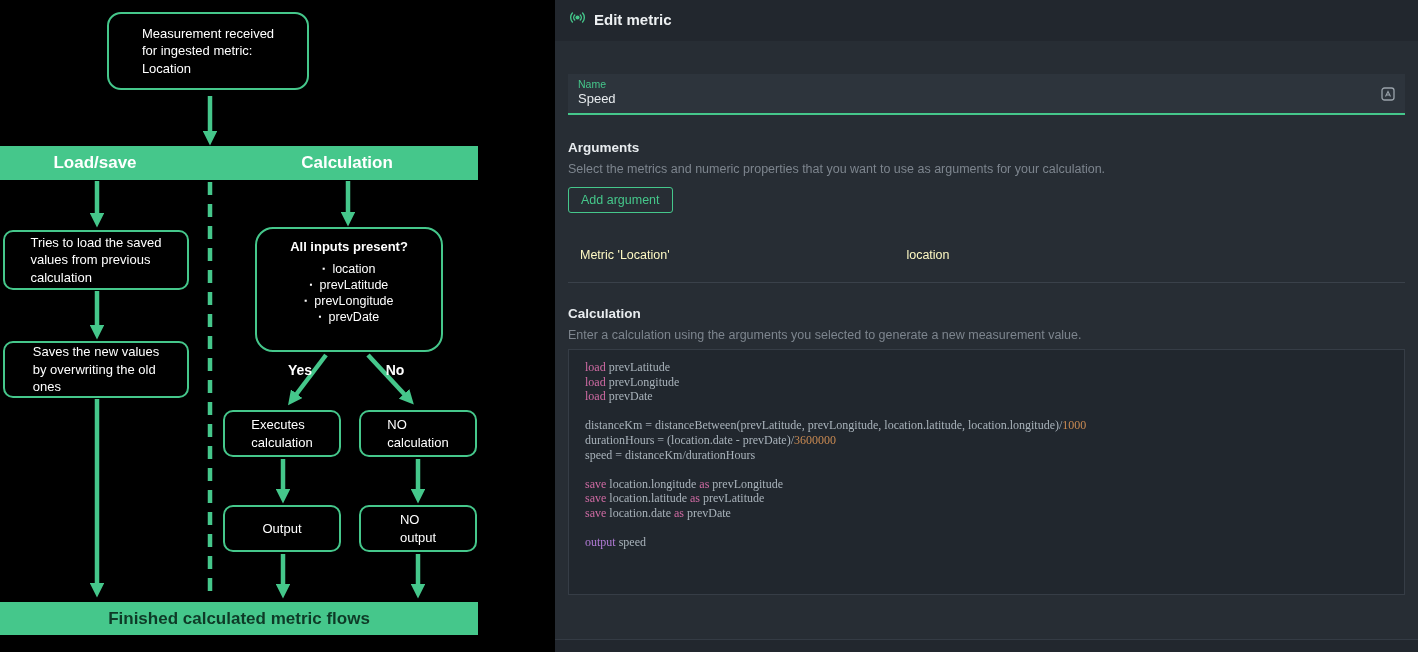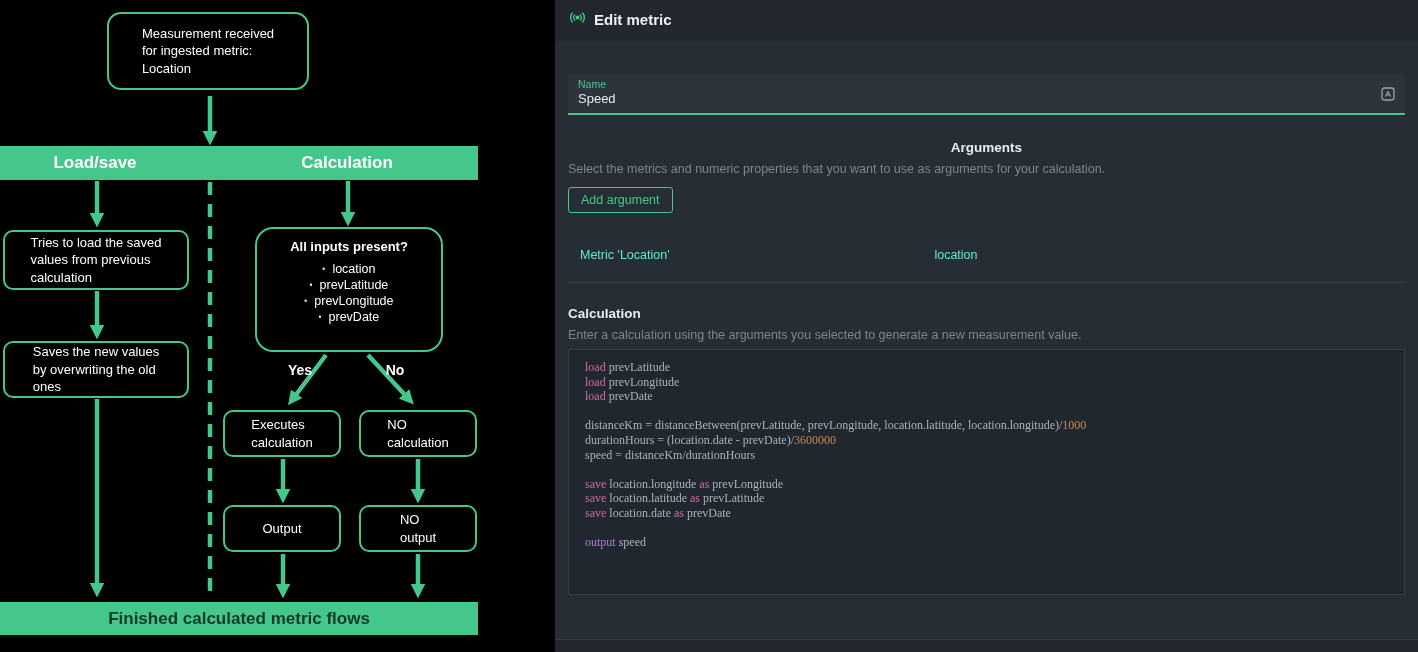--- a/index.html
+++ b/index.html
@@ -52,32 +52,32 @@
 
   .name-field { position:relative; margin-top:33px; height:41px; background:var(--field-bg,#2d343c);
                 border-bottom:2px solid var(--accent,#45c78b); }
   .name-label { position:absolute; top:4px; left:10px; font-size:10.5px; color:var(--accent,#45c78b); }
   .name-input { position:absolute; top:17px; left:10px; right:34px; background:transparent; border:none; outline:none;
                 color:#e8ecef; font-size:13px; font-family:"Liberation Sans",sans-serif; }
   .adorn { position:absolute; right:10px; top:13px; width:14px; height:14px; display:block; }
 
   .sec-heading { color:#e8ecef; font-size:13.5px; font-weight:700; }
   .sec-desc { margin-top:7px; color:#7d858e; font-size:12.5px; }
-  .arguments-section .sec-heading { margin-top:25px;text-align:center; }
+  .arguments-section .sec-heading { margin-top:25px; }
   .calculation-section .sec-heading { margin-top:23px; }
 
   .add-btn { margin-top:11px; background:transparent; border:1px solid var(--accent,#45c78b); color:var(--accent,#45c78b);
              font-size:12.5px; padding:5px 12px; border-radius:3px; cursor:pointer; font-family:"Liberation Sans",sans-serif; }
 
   .args-table { margin-top:14px; }
   .thead { display:grid; grid-template-columns:39% 37% 24%; background:var(--table-header-bg,#353c45); height:35px;
            align-items:center; font-size:12px; font-weight:700; color:#ccd3d9; }
   .th { padding-left:12px; }
   .trow { display:grid; grid-template-columns:39% 37% 24%; height:56px; align-items:center; font-size:12.5px;
-          color:#5eead4; border-bottom:1px solid #3a414a; cursor:pointer;gap:28px; }
+          color:#fef9c3; border-bottom:1px solid #3a414a; cursor:pointer; }
   .td { padding-left:12px; }
 
   .code-editor { margin-top:7px; height:246px; background:var(--code-bg,#21272e); border:1px solid #363d46;
                  padding:10px 16px; font-family:Liberation Serif, serif; font-size:12px; cursor:text; }
   .code-line { height:14.6px; line-height:14.6px; white-space:pre; }
   .tok-kw  { color:var(--code-keyword,#d06ba4); }
   .tok-kw2 { color:var(--code-output,#b27bd6); }
   .tok-num { color:var(--code-number,#c98a52); }
   .tok-pl  { color:var(--code-text,#a9b3bb); }
 

